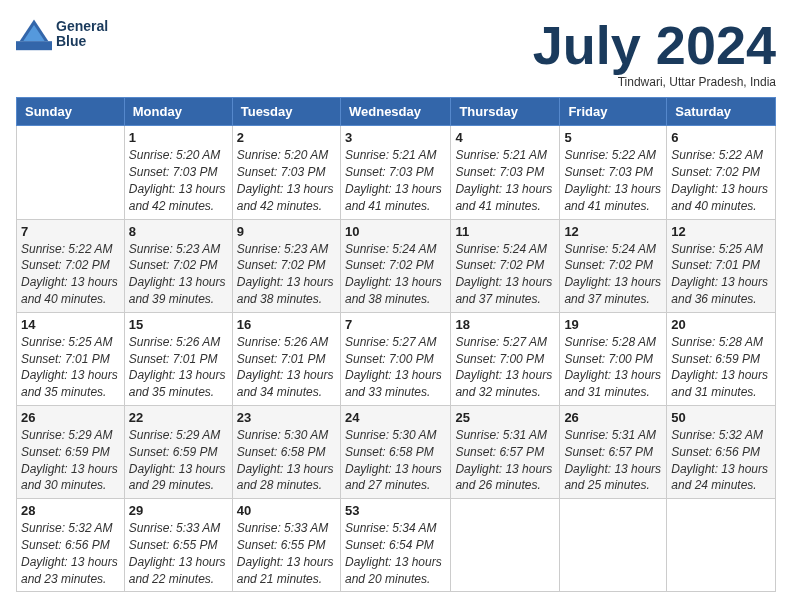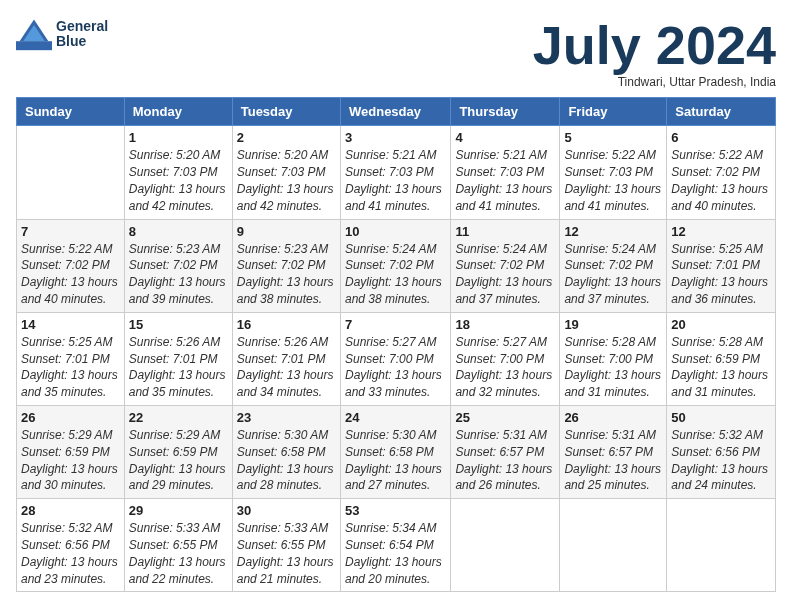--- a/index.html
+++ b/index.html
@@ -242,21 +242,21 @@
       <tr>
         <td>
           <span class="day-number">28</span>
           <div class="day-info">Sunrise: 5:32 AM<br>Sunset: 6:56 PM<br>Daylight: 13 hours and 23 minutes.</div>
         </td>
         <td>
           <span class="day-number">29</span>
           <div class="day-info">Sunrise: 5:33 AM<br>Sunset: 6:55 PM<br>Daylight: 13 hours and 22 minutes.</div>
         </td>
         <td>
-          <span class="day-number">30</span>
+          <span class="day-number">40</span>
           <div class="day-info">Sunrise: 5:33 AM<br>Sunset: 6:55 PM<br>Daylight: 13 hours and 21 minutes.</div>
         </td>
         <td>
           <span class="day-number">53</span>
           <div class="day-info">Sunrise: 5:34 AM<br>Sunset: 6:54 PM<br>Daylight: 13 hours and 20 minutes.</div>
         </td>
         <td class="empty-cell"></td>
         <td class="empty-cell"></td>
         <td class="empty-cell"></td>
       </tr>

